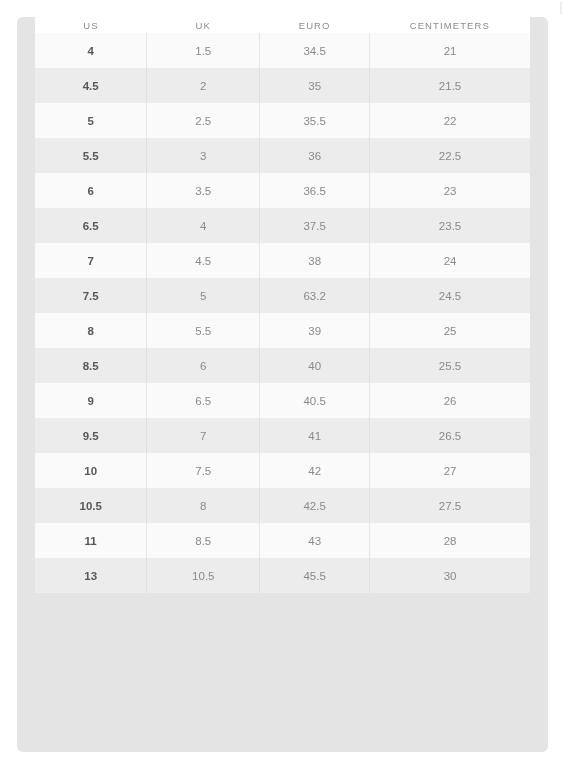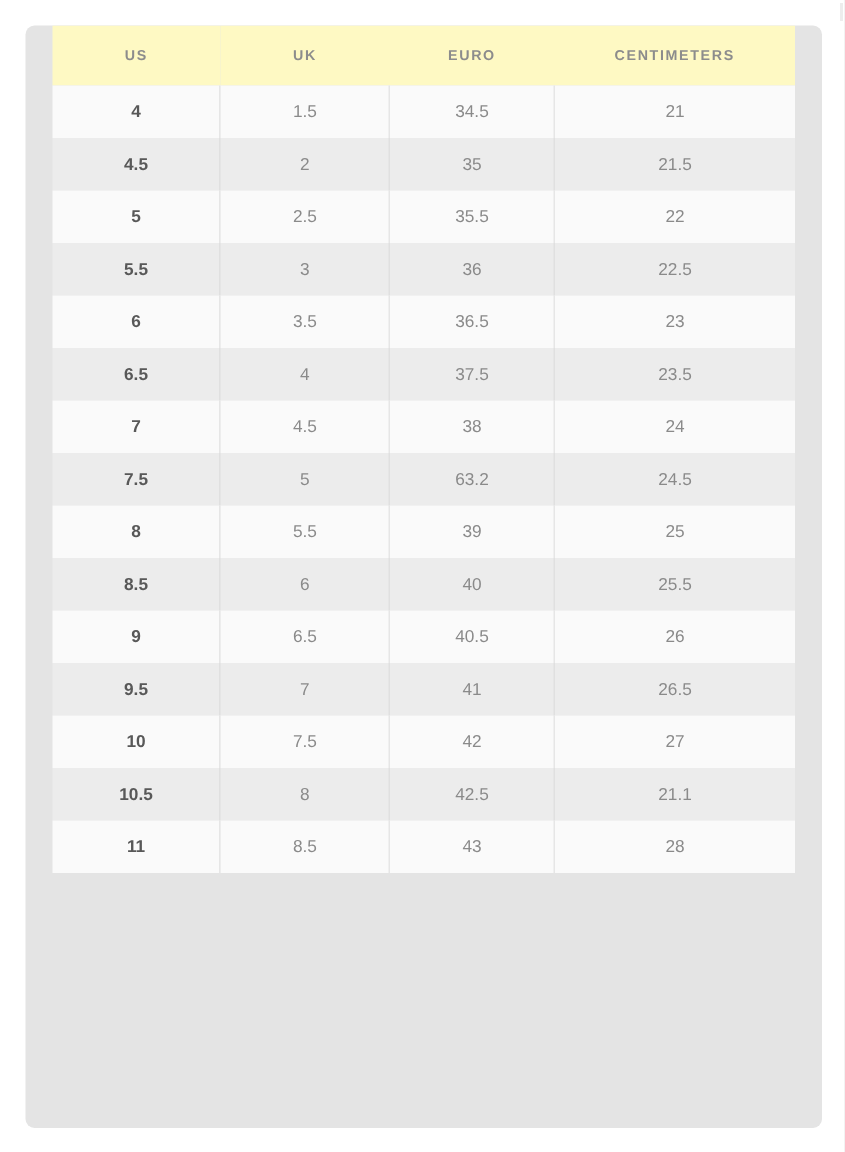--- a/index.html
+++ b/index.html
@@ -27,25 +27,25 @@
     overflow: hidden;
   }
 
   table.size-table {
     width: 100%;
     border-collapse: collapse;
     table-layout: fixed;
   }
 
   table.size-table th {
-    height: 40px;
-    background: #fef9c3;
+    height: 16px;
+    background: #ffffff;
     color: #8c8c8c;
     font-size: 9.5px;
-    font-weight: bold;
+    font-weight: normal;
     letter-spacing: 1.1px;
     text-align: center;
     vertical-align: middle;
     border: none;
     padding: 0;
   }
 
   table.size-table td {
     height: 35px;
     text-align: center;
@@ -181,25 +181,31 @@
         <tr>
           <td>10</td>
           <td>7.5</td>
           <td>42</td>
           <td>27</td>
         </tr>
         <tr>
           <td>10.5</td>
           <td>8</td>
           <td>42.5</td>
-          <td>21.1</td>
+          <td>27.5</td>
         </tr>
         <tr>
           <td>11</td>
           <td>8.5</td>
           <td>43</td>
           <td>28</td>
         </tr>
+        <tr>
+          <td>13</td>
+          <td>10.5</td>
+          <td>45.5</td>
+          <td>30</td>
+        </tr>
       </tbody>
   </table>
 </div>
 
 <div id="scroll-edge-artifact"></div>
 
 </body></html>

